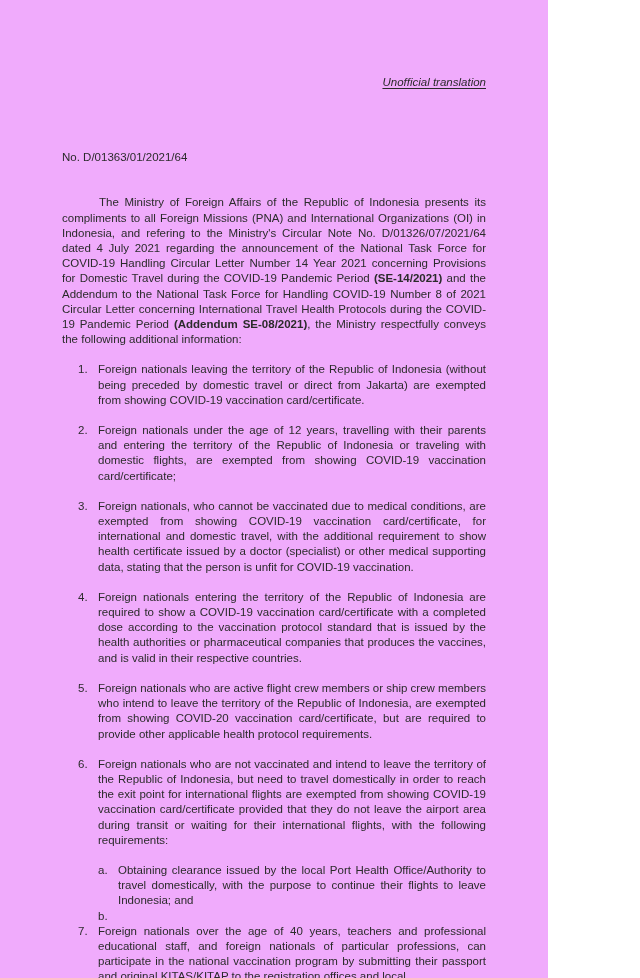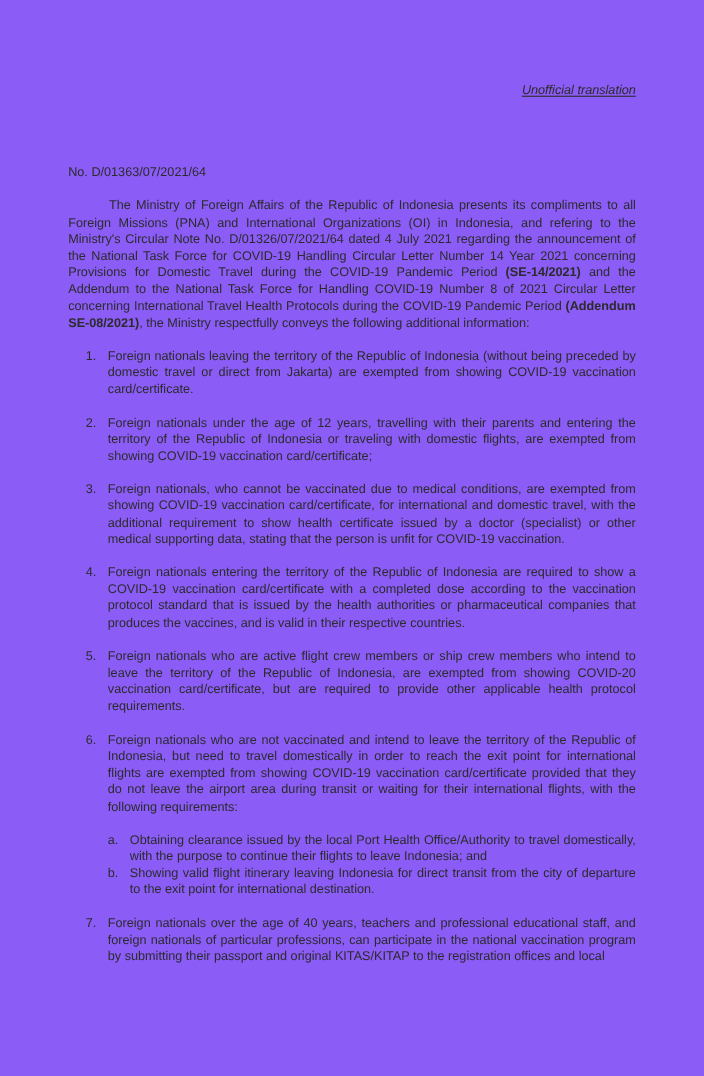--- a/index.html
+++ b/index.html
@@ -12,36 +12,36 @@
     height: 978px;
     overflow: hidden;
     font-family: "Liberation Sans", sans-serif;
     font-size: 11.5px;
     line-height: 15.2px;
     color: #2b2b2b;
     -webkit-font-smoothing: antialiased;
   }
   .page {
     box-sizing: border-box;
-    width: 640px;
+    width: 548px;
     height: 978px;
     padding: 75px 62px 0 62px;
-    background: #8b5cf6;
+    background: #f0abfc;
   }
   .header-note {
     text-align: right;
     font-style: italic;
     text-decoration: underline;
     text-underline-offset: 2px;
   }
   .ref-number {
     margin-top: 60px;
   }
   .intro-paragraph {
-    margin-top: 15px;
+    margin-top: 30px;
     text-align: justify;
     text-indent: 37px;
   }
   .bold { font-weight: bold; }
   .num-list {
     margin-top: 11px;
   }
   .num-item {
     position: relative;
     margin-top: 15px;
@@ -67,21 +67,21 @@
     top: 0;
   }
 </style>
 </head>
 <body>
 
 <div class="page">
 
   <div class="header-note">Unofficial translation</div>
 
-  <div class="ref-number">No. D/01363/07/2021/64</div>
+  <div class="ref-number">No. D/01363/01/2021/64</div>
 
   <p class="intro-paragraph"><span>The Ministry of Foreign Affairs of the Republic of Indonesia presents its compliments to all Foreign Missions (PNA) and International Organizations (OI) in Indonesia, and refering to the Ministry's Circular Note No. D/01326/07/2021/64 dated 4 July 2021 regarding the announcement of the National Task Force for COVID-19 Handling Circular Letter Number 14 Year 2021 concerning Provisions for Domestic Travel during the COVID-19 Pandemic Period </span><span class="bold">(SE-14/2021)</span><span> and the Addendum to the National Task Force for Handling COVID-19 Number 8 of 2021 Circular Letter concerning International Travel Health Protocols during the COVID-19 Pandemic Period </span><span class="bold">(Addendum SE-08/2021)</span><span>, the Ministry respectfully conveys the following additional information:</span></p>
 
   <div class="num-list">
 
     <div class="num-item">
       <span class="marker">1.</span>
       <span>Foreign nationals leaving the territory of the Republic of Indonesia (without being preceded by domestic travel or direct from Jakarta) are exempted from showing COVID-19 vaccination card/certificate.</span>
     </div>
 
@@ -108,21 +108,20 @@
     <div class="num-item">
       <span class="marker">6.</span>
       <span>Foreign nationals who are not vaccinated and intend to leave the territory of the Republic of Indonesia, but need to travel domestically in order to reach the exit point for international flights are exempted from showing COVID-19 vaccination card/certificate provided that they do not leave the airport area during transit or waiting for their international flights, with the following requirements:</span>
       <div class="sub-list">
         <div class="sub-item">
           <span class="marker">a.</span>
           <span>Obtaining clearance issued by the local Port Health Office/Authority to travel domestically, with the purpose to continue their flights to leave Indonesia; and</span>
         </div>
         <div class="sub-item">
           <span class="marker">b.</span>
-          <span>Showing valid flight itinerary leaving Indonesia for direct transit from the city of departure to the exit point for international destination.</span>
         </div>
       </div>
     </div>
 
     <div class="num-item">
       <span class="marker">7.</span>
       <span>Foreign nationals over the age of 40 years, teachers and professional educational staff, and foreign nationals of particular professions, can participate in the national vaccination program by submitting their passport and original KITAS/KITAP to the registration offices and local</span>
     </div>
 
   </div>

